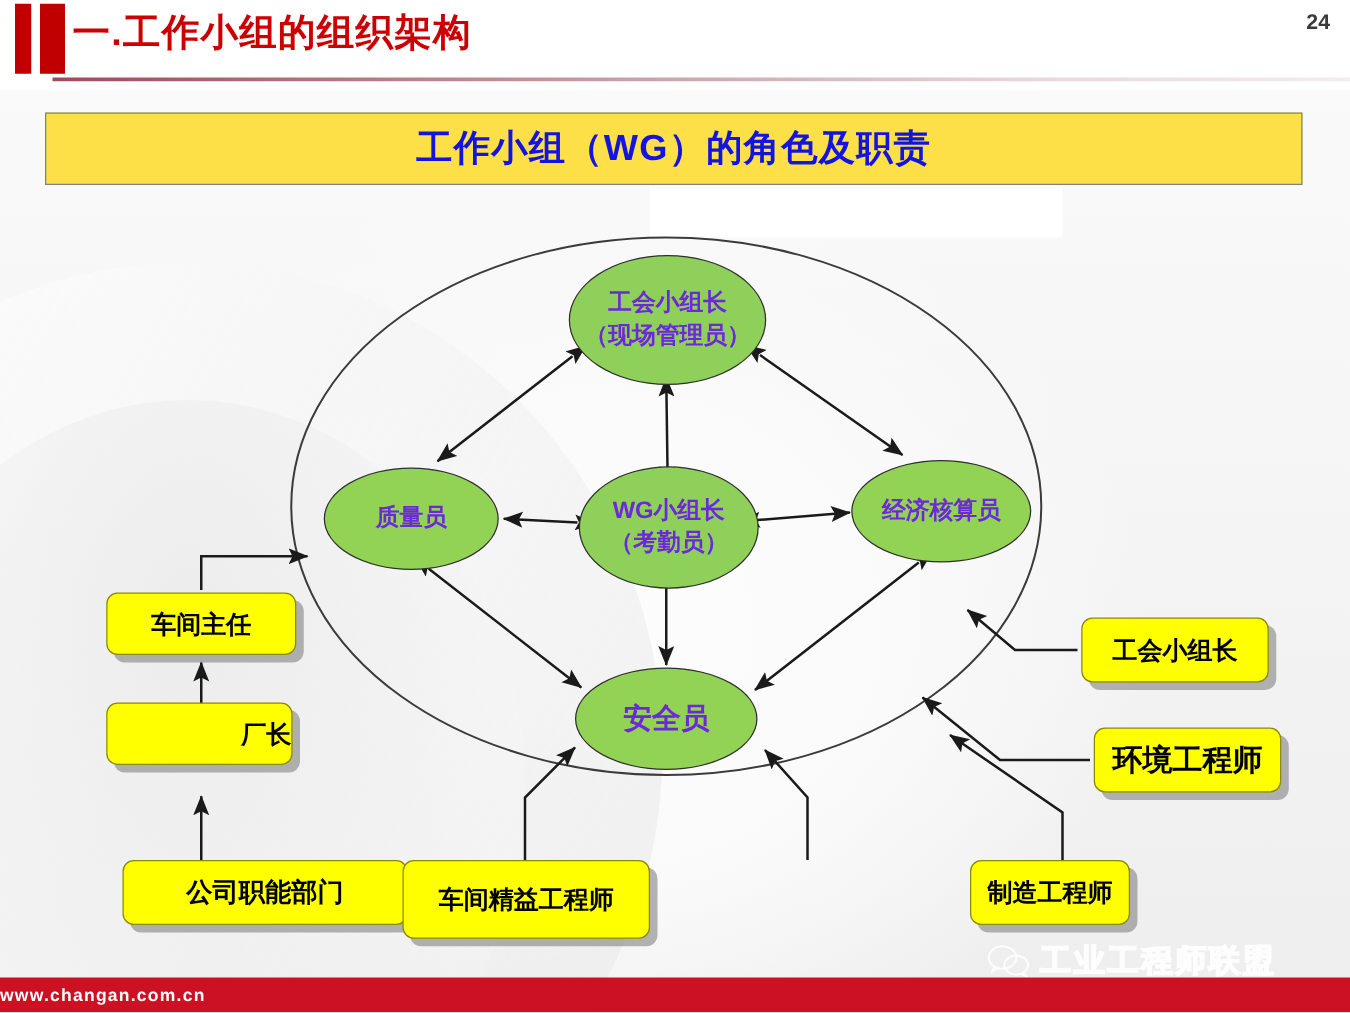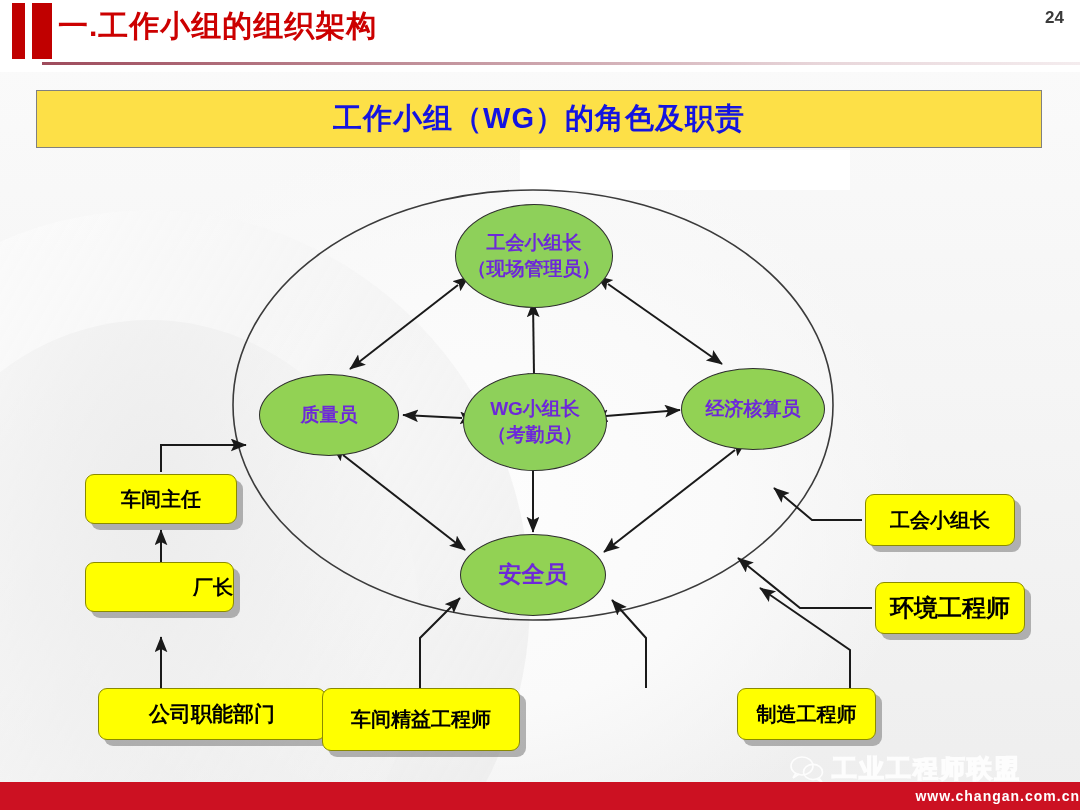--- a/index.html
+++ b/index.html
@@ -121,21 +121,21 @@
     color: rgba(255,255,255,0.0);
     -webkit-text-stroke: 1.3px rgba(255,255,255,0.95);
     letter-spacing: 2px;
     white-space: nowrap;
   }
   
   .redbar {
     position: absolute; left: 0; bottom: 0;
     width: 1080px; height: 28px;
     background: #cc1122;
-    display: flex; align-items: center; justify-content: flex-end;
+    display: flex; align-items: center; justify-content: flex-start;
   }
   .redbar-text {
     color: #ffffff; font-size: 14px; font-weight: bold;
     letter-spacing: 1px;
   }
 </style>
 </head>
 <body>
 
 <div id="slide">
@@ -227,21 +227,21 @@
 
     <div class="ybox" style="left:58px; top:538px; width:228px; height:52px; font-size:21px;margin-left:40px;">
       <span>公司职能部门</span>
     </div>
 
     <div class="ybox" style="left:322px; top:538px; width:198px; height:63px; font-size:20px;">
       <span>车间精益工程师</span>
     </div>
 
 
-    <div class="ybox" style="left:737px; top:538px; width:139px; height:52px; font-size:20px;">
+    <div class="ybox" style="left:776px; top:538px; width:128px; height:52px; font-size:20px;">
       <span>制造工程师</span>
     </div>
 
     <div class="ybox" style="left:865px; top:344px; width:150px; height:52px; font-size:20px;">
       <span>工会小组长</span>
     </div>
 
     <div class="ybox" style="left:875px; top:432px; width:150px; height:52px; font-size:24px;">
       <span>环境工程师</span>
     </div>

